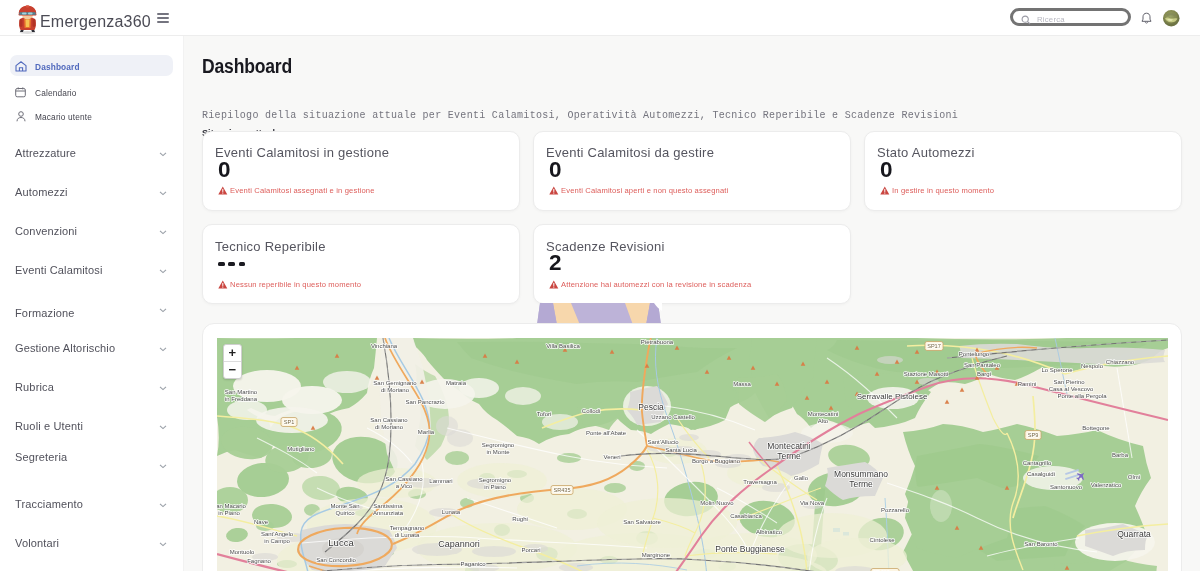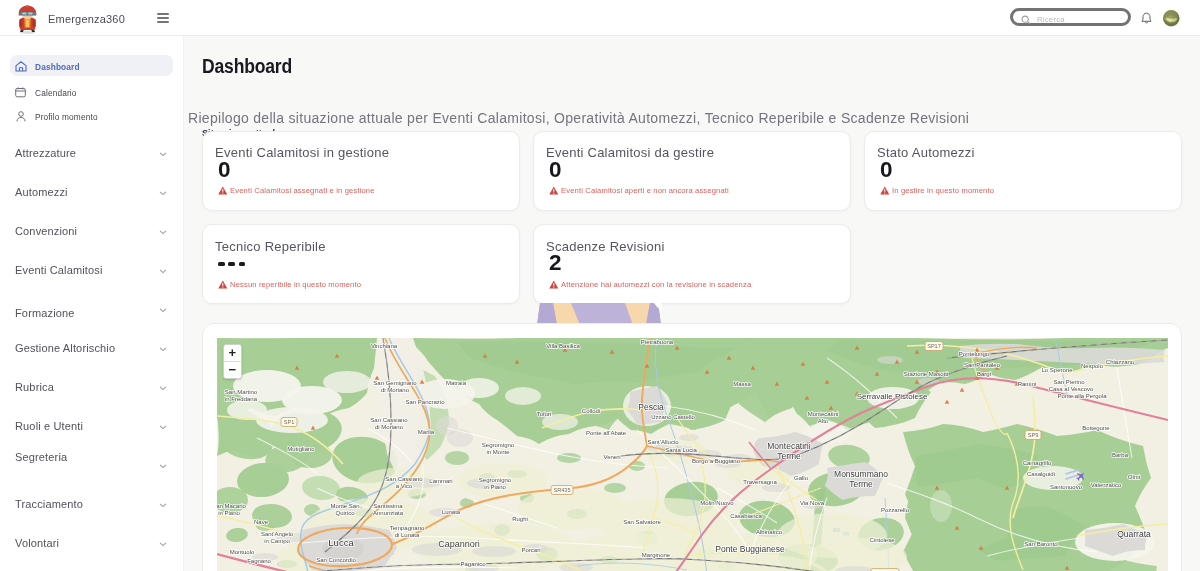--- a/index.html
+++ b/index.html
@@ -2,36 +2,36 @@
 <html><head>
 <meta charset="utf-8">
 <style>
   * { margin:0; padding:0; box-sizing:border-box; }
   html,body { width:1200px; height:571px; overflow:hidden; }
   body { font-family:"Liberation Sans", sans-serif; background:#f8f8f7; position:relative; }
   .abs { position:absolute; }
 
   
   #header { position:absolute; left:0; top:0; width:1200px; height:36px; background:#fff; border-bottom:1px solid #ededed; z-index:5; }
-  #brand { position:absolute; left:40px; top:12.8px; font-size:11px; letter-spacing:0.2px; color:#4b4b55;margin-left:8px; }
+  #brand { position:absolute; left:40px; top:12.8px; font-size:16px; letter-spacing:0.2px; color:#4b4b55; }
   .hline { position:absolute; left:156.5px; width:12.5px; height:1.4px; background:#74747f; border-radius:1px; }
 
   #search { position:absolute; left:1010px; top:8px; width:121px; height:18px; border:3px solid #737373; border-radius:9px; background:#fff; }
   #search span { position:absolute; left:24px; top:4.2px; font-size:7.8px; color:#b7b7c0; letter-spacing:0.2px; }
 
   
   #sidebar { position:absolute; left:0; top:0; width:184px; height:571px; background:#fff; border-right:1px solid #f2f2f2; z-index:4; }
   #pill { position:absolute; left:10px; top:55px; width:163px; height:21px; background:#eff1f7; border-radius:7px; }
   .mi { position:absolute; left:35px; font-size:8.3px; color:#45454f; letter-spacing:0.15px; }
   .sec { position:absolute; left:15px; font-size:11px; color:#51515b; letter-spacing:0.15px; }
 
   
   #h1 { position:absolute; left:202px; top:54.5px; font-size:19.5px; font-weight:700; color:#191920; letter-spacing:-0.2px; transform:scaleX(0.9); transform-origin:0 50%; }
   #sub { position:absolute; left:202px; top:95.5px; font-size:9px; font-weight:700; color:#33333c; letter-spacing:0.1px;margin-top:32px; }
-  #para { position:absolute; left:188px; top:109.5px; font-size:14px; color:#74747e; letter-spacing:0.3px; }
+  #para { position:absolute; left:202px; top:109.5px; font-size:10px; color:#74747e; letter-spacing:0.3px;font-family:Liberation Mono, monospace; }
 
   .card { position:absolute; width:318px; background:#fff; border:1px solid #ececec; border-radius:10px; box-shadow:0 1px 3px rgba(0,0,0,0.035); }
   .r1 { top:130.5px; height:80px; }
   .r2 { top:224px; height:79.5px; }
   .ct { position:absolute; left:12px; top:13.5px; font-size:13px; color:#55555f; letter-spacing:0.25px; }
   .cn { position:absolute; left:15px; top:25px; font-size:22.5px; font-weight:700; color:#17171d; }
   .cw { position:absolute; left:14.5px; top:53.5px; height:10px; }
   .cwt { position:absolute; left:12.5px; top:1.2px; font-size:7.6px; color:#dd5d5a; letter-spacing:0.15px; white-space:nowrap; }
 
   
@@ -111,21 +111,21 @@
     <line x1="0.7" y1="4" x2="10.3" y2="4"></line>
     <line x1="3.2" y1="0.4" x2="3.2" y2="2.4"></line>
       <line x1="7.8" y1="0.4" x2="7.8" y2="2.4"></line>
   </svg>
   <span class="mi" style="top:88px">Calendario</span>
 
   <svg class="abs" style="left:16px;top:110.5px" width="10" height="11" viewBox="0 0 10 11" fill="none" stroke="#6e6e78" stroke-width="1">
     <circle cx="5" cy="3" r="2.3"></circle>
     <path d="M1 10.3 C1 7.6 3 6.5 5 6.5 C7 6.5 9 7.6 9 10.3"></path>
   </svg>
-  <span class="mi" style="top:112px">Profilo momento</span>
+  <span class="mi" style="top:112px">Macario utente</span>
 
   <span class="sec" style="top:146.5px">Attrezzature</span>
   <span class="sec" style="top:185.5px">Automezzi</span>
   <span class="sec" style="top:224.5px">Convenzioni</span>
   <span class="sec" style="top:263.5px">Eventi Calamitosi</span>
   <span class="sec" style="top:307px">Formazione</span>
   <span class="sec" style="top:341.5px">Gestione Altorischio</span>
   <span class="sec" style="top:380.5px">Rubrica</span>
   <span class="sec" style="top:419.5px">Ruoli e Utenti</span>
   <span class="sec" style="top:451px">Segreteria</span>
@@ -185,21 +185,21 @@
 </div>
 <div class="card r1" style="left:533px">
   <div class="ct">Eventi Calamitosi da gestire</div>
   <div class="cn">0</div>
   <div class="cw">
       <svg width="10" height="10" style="position:absolute;left:0;top:0">
         <path d="M4.8 1.4 L9.3 9.4 L0.3 9.4 Z" fill="#ca4641"></path>
         <rect x="4.3" y="3.9" width="1" height="3" fill="#fff"></rect>
         <rect x="4.3" y="7.5" width="1" height="1.1" fill="#fff"></rect>
       </svg>
-      <span class="cwt">Eventi Calamitosi aperti e non ancora assegnati</span>
+      <span class="cwt">Eventi Calamitosi aperti e non questo assegnati</span>
     </div>
 </div>
 <div class="card r1" style="left:864px">
   <div class="ct">Stato Automezzi</div>
   <div class="cn">0</div>
   <div class="cw">
       <svg width="10" height="10" style="position:absolute;left:0;top:0">
         <path d="M4.8 1.4 L9.3 9.4 L0.3 9.4 Z" fill="#ca4641"></path>
         <rect x="4.3" y="3.9" width="1" height="3" fill="#fff"></rect>
         <rect x="4.3" y="7.5" width="1" height="1.1" fill="#fff"></rect>

